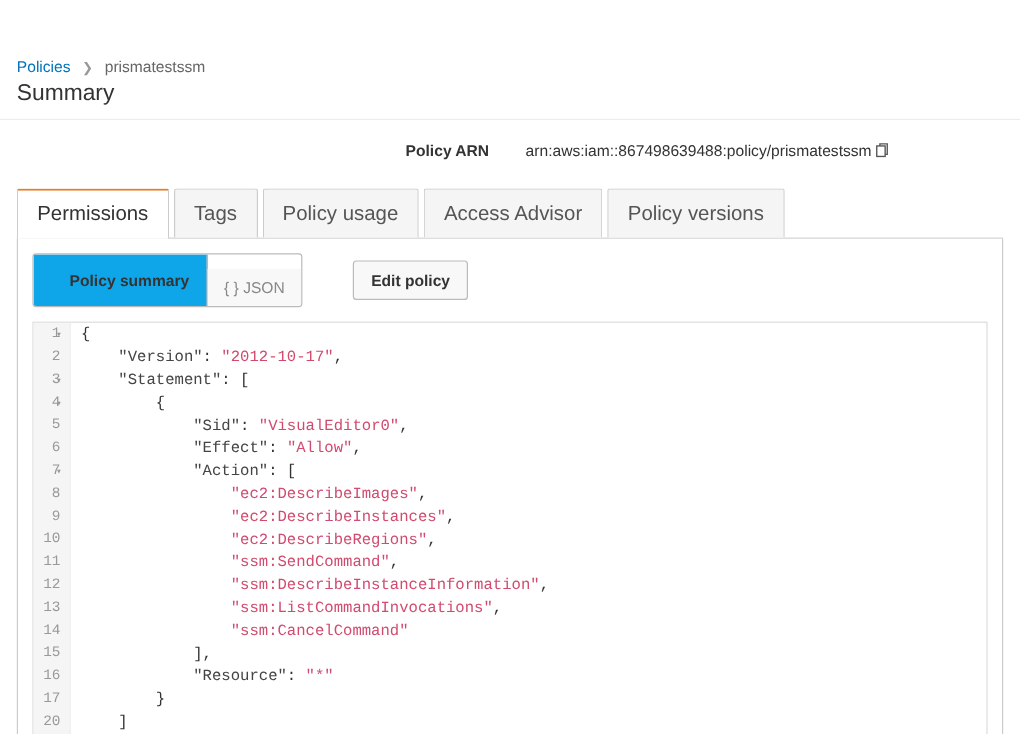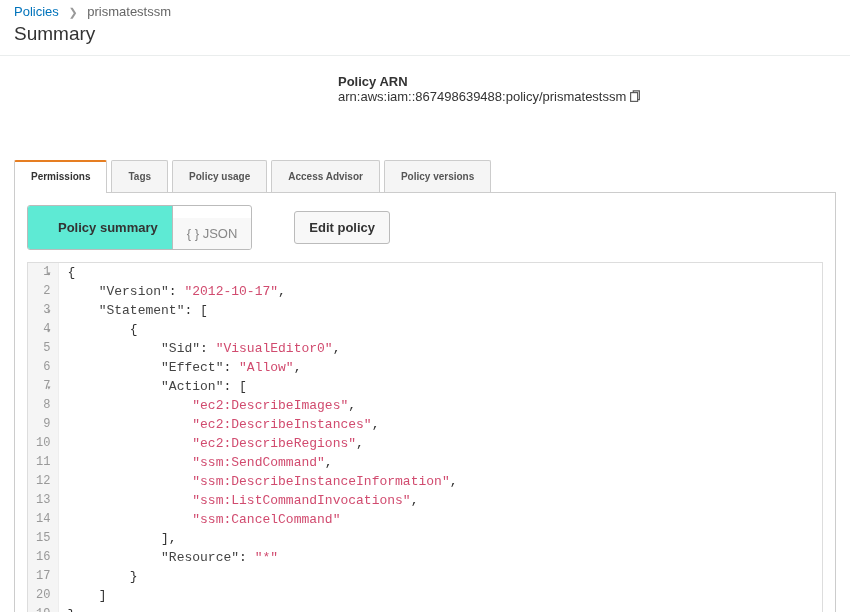--- a/index.html
+++ b/index.html
@@ -7,20 +7,21 @@
       font-family: "Helvetica Neue", Helvetica, Arial, sans-serif;
       font-size: 13px;
       color: #333;
       background: #fff;
       padding: 0;
       width: 850px;
     }
     .breadcrumb {
       padding: 4px 14px 2px;
       font-size: 13px;
+      margin-top: 44px;
     }
     .breadcrumb a {
       color: #0073bb;
       text-decoration: none;
     }
     .breadcrumb .sep {
       color: #999;
       margin: 0 6px;
       font-size: 11px;
     }
@@ -33,21 +34,20 @@
       border-bottom: 1px solid #eaeded;
     }
     .meta-block {
       padding: 18px 14px 10px;
     }
     .meta-row {
       display: flex;
       align-items: flex-start;
       margin-bottom: 14px;
       padding-left: 324px;
-      flex-direction: column;
     }
     .meta-label {
       font-weight: bold;
       width: 100px;
       color: #333;
       font-size: 13px;
     }
     .meta-value {
       color: #333;
       font-size: 13px;
@@ -63,31 +63,30 @@
     }
     .tab-container {
       padding: 0 14px;
     }
     .tabs {
       display: flex;
       border-bottom: 1px solid #ccc;
     }
     .tab {
       padding: 10px 16px;
-      font-size: 10px;
+      font-size: 17px;
       color: #555;
       cursor: pointer;
       border: 1px solid #ccc;
       border-bottom: none;
       background: #f5f5f5;
       margin-right: 4px;
       border-radius: 2px 2px 0 0;
-      font-weight: bold;
+      font-weight: normal;
       position: relative;
-      margin-top: 32px;
     }
     .tab.active {
       background: #fff;
       border-top: 2px solid #e67e22;
       color: #333;
       margin-bottom: -1px;
       padding-top: 9px;
       padding-bottom: 11px;
     }
     .tab-body {
@@ -112,21 +111,21 @@
       padding: 8px 14px;
       font-size: 13px;
       cursor: pointer;
       border: none;
       background: #f8f8f8;
       color: #333;
       font-weight: bold;
     }
     .btn-group .btn { border-right: 1px solid #bbb; }
     .btn-group .btn:last-child { border-right: none; margin-top: 12px; }
-    .btn-group .btn.active { background: #5eead4; padding-left: 30px; }
+    .btn-group .btn.active { background: #0ea5e9; padding-left: 30px; }
     .btn-group .btn.inactive { color: #888; font-weight: normal; }
     .btn-single {
       border: 1px solid #bbb;
       border-radius: 3px;
       padding: 8px 14px;
       font-size: 13px;
       cursor: pointer;
       background: #f8f8f8;
       color: #333;
       font-weight: bold;

